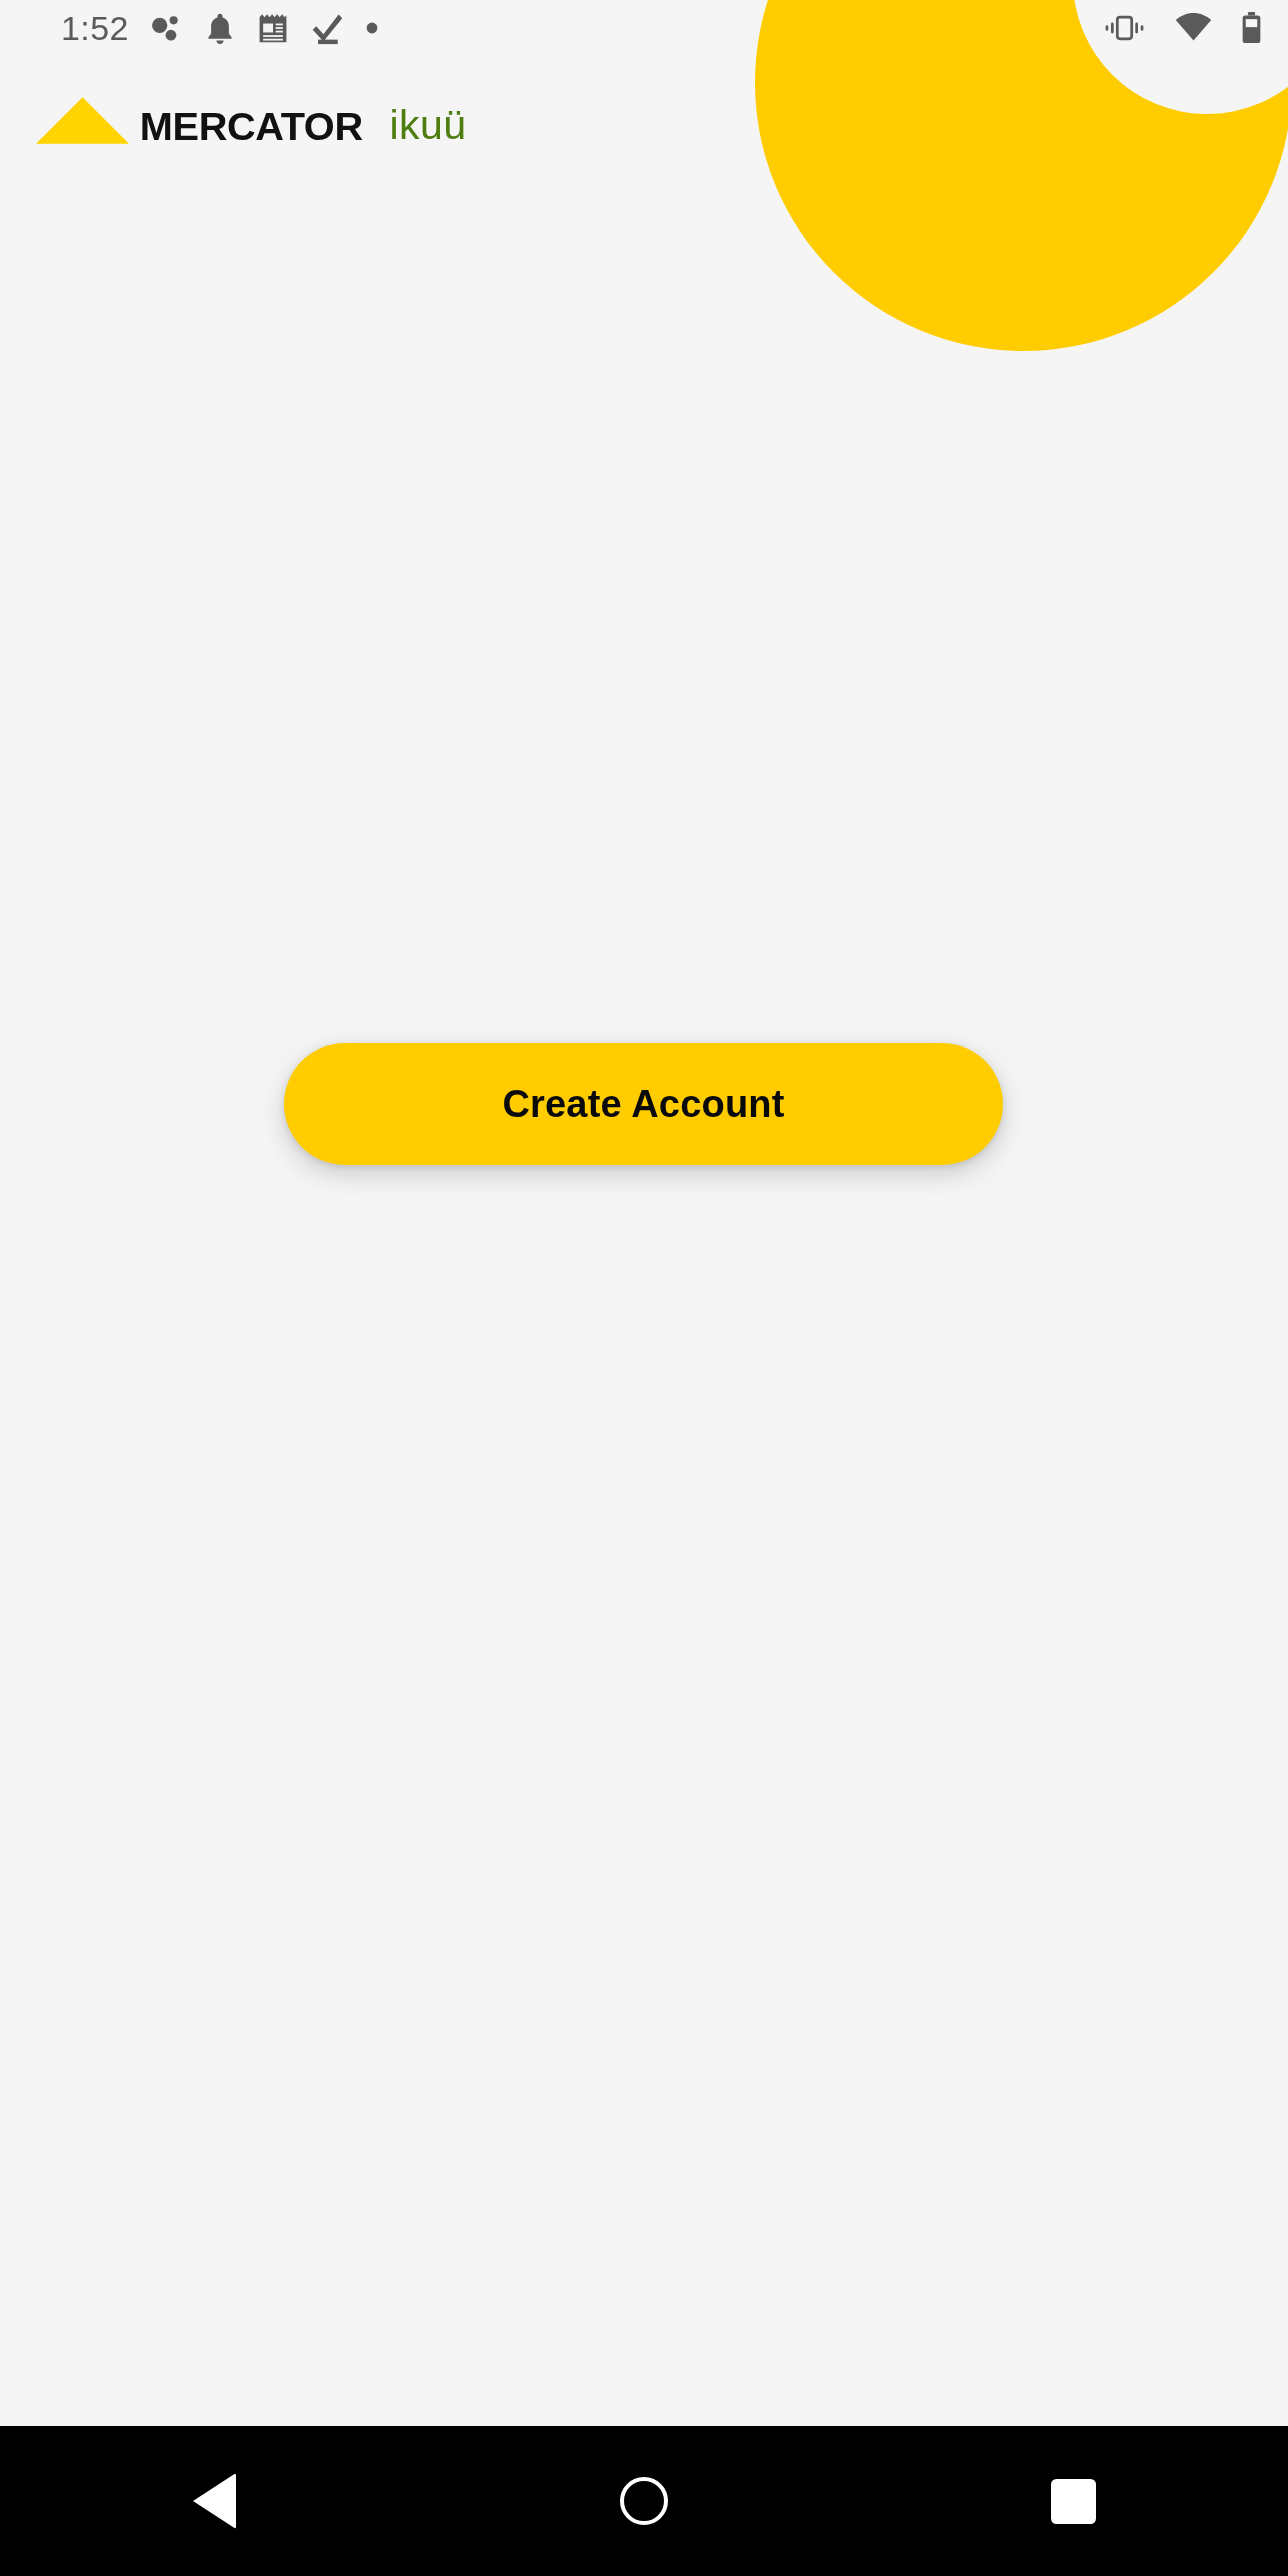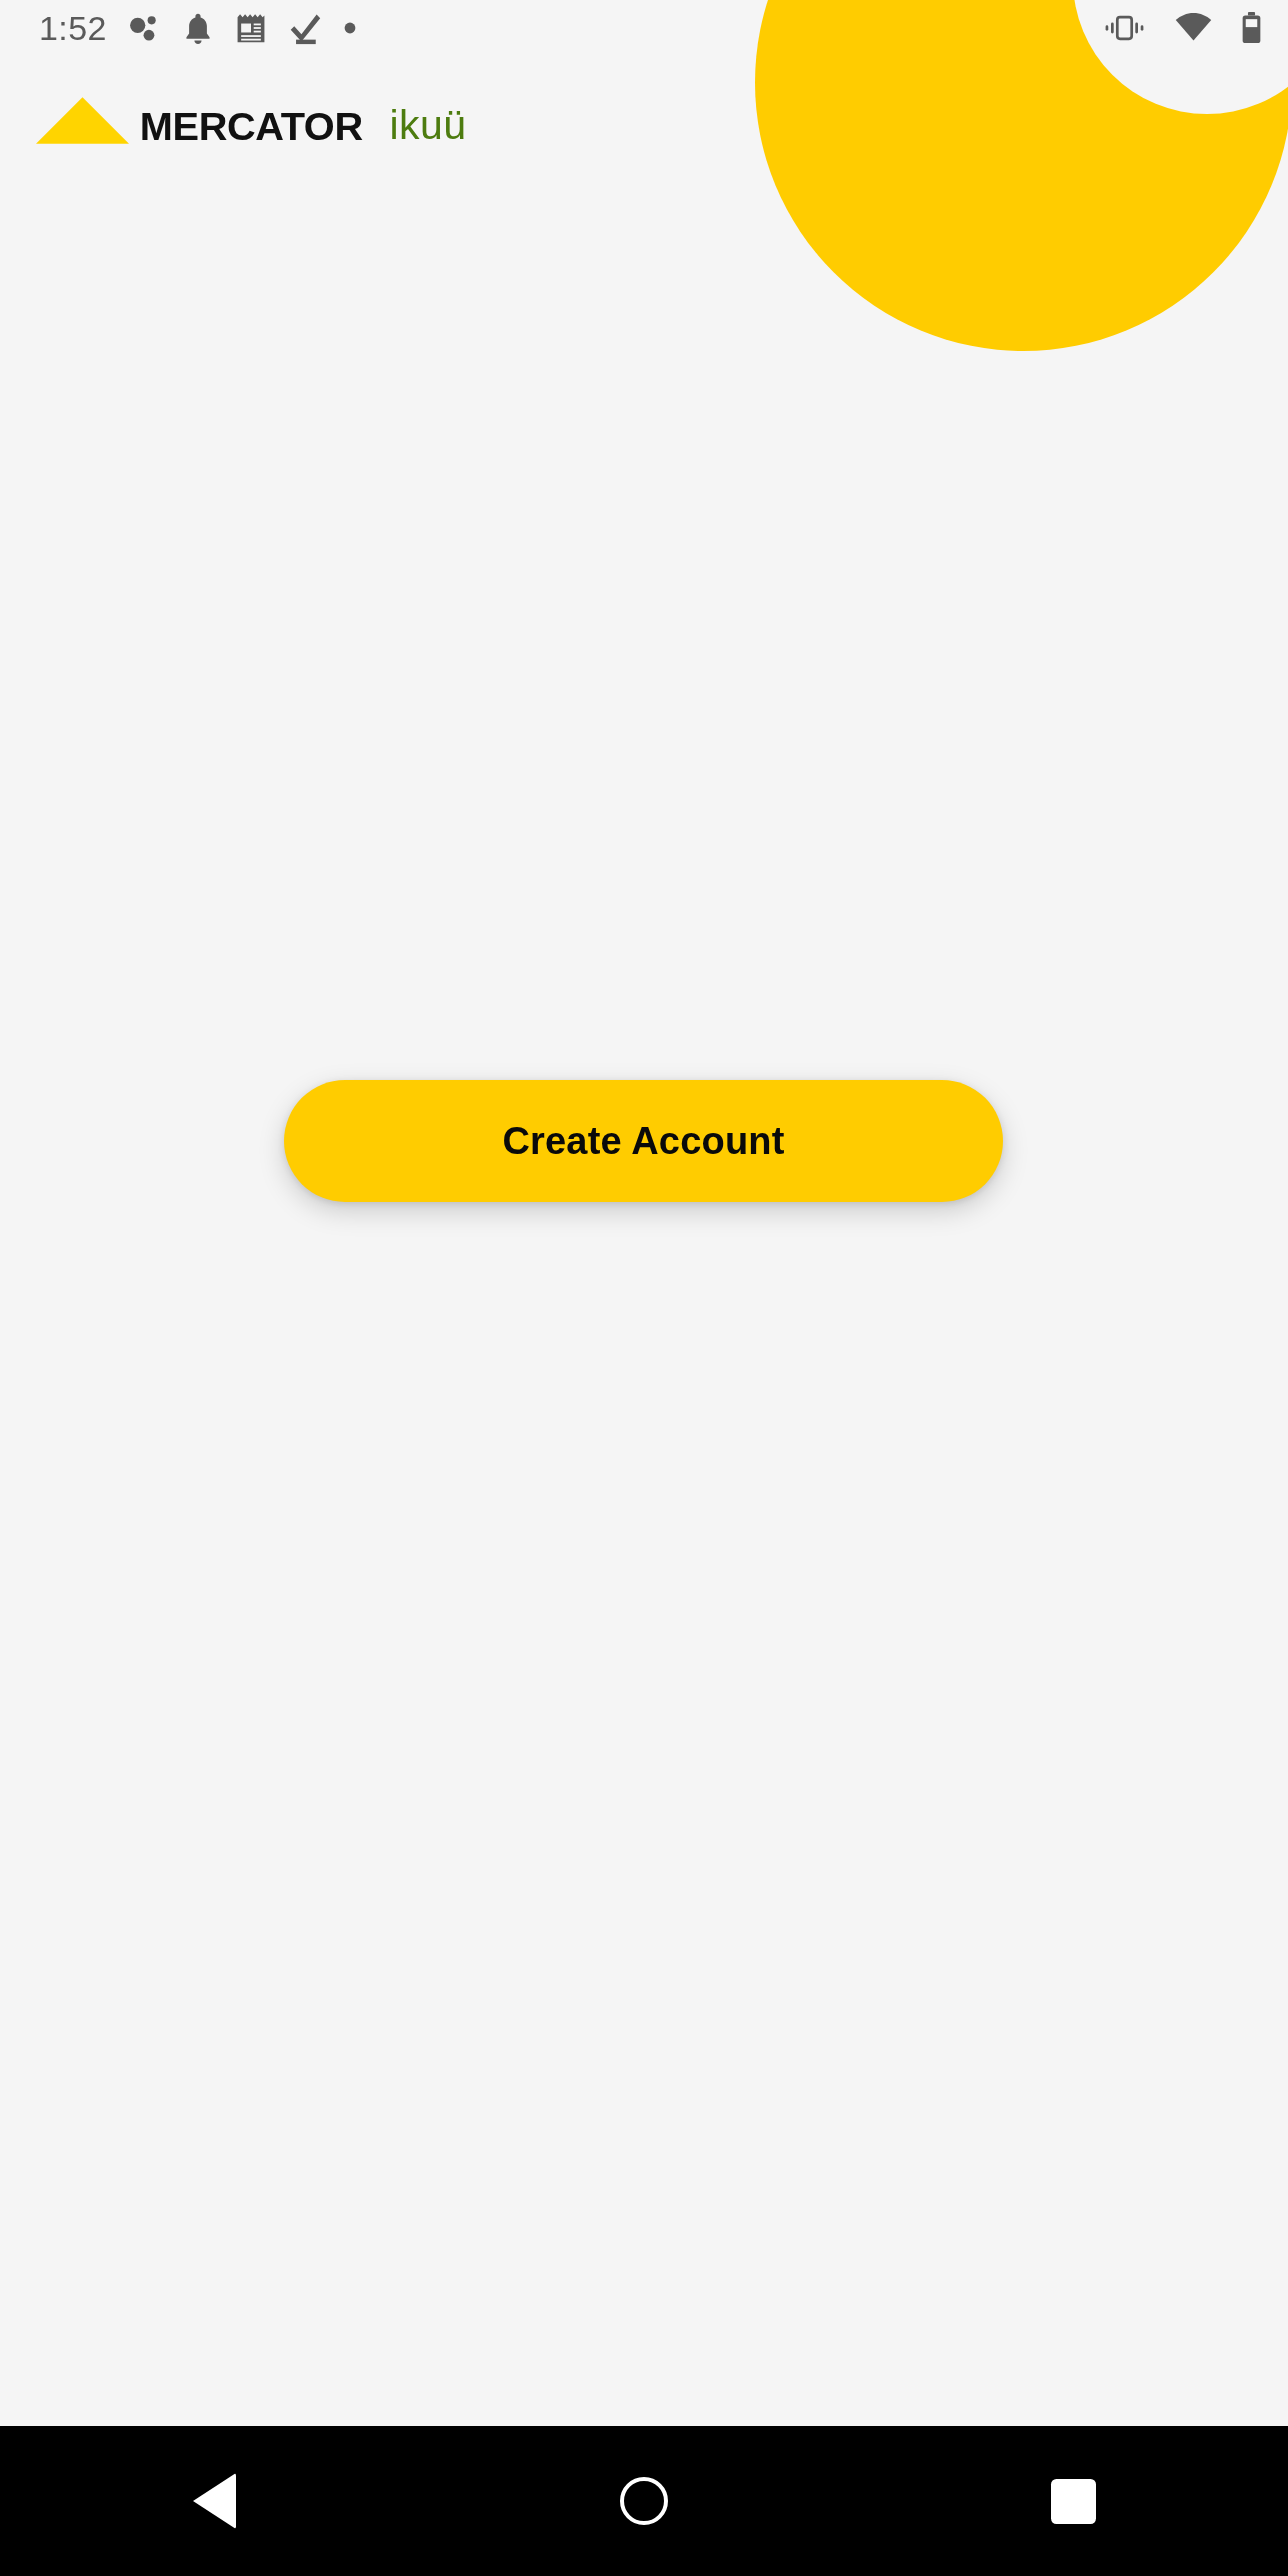--- a/index.html
+++ b/index.html
@@ -30,21 +30,21 @@
     border-radius:50%;
     background:#f5f5f5;
     left:429px; top:-154px;
   }
 
   
   .statusbar{
     position:absolute; top:0; left:0;
     width:1288px; height:55px;
     display:flex; align-items:center;
-    padding:0 25px 0 39px;
+    padding:0 25px 0 61px;
     z-index:5;
   }
   .sb-left{ display:flex; align-items:center; gap:19.7px; }
   .sb-time{
     font-size:34px; color:#5a5a5a; letter-spacing:0.4px;
     line-height:1; font-weight:400;
   }
   .sb-spacer{ flex:1 1 auto; }
   .sb-right{ display:flex; align-items:center; gap:27px; }
   .sb-icon{ display:flex; align-items:center; justify-content:center; }
@@ -86,21 +86,20 @@
     font-family:"Liberation Sans", sans-serif;
   }
   .btn-primary{
     height:122px;
     border-radius:61px;
     background:#FFCC00;
     color:#0a0a0a;
     font-size:38px; font-weight:bold;
     letter-spacing:0.2px;
     box-shadow:0 9px 27px rgba(0,0,0,0.17), 0 1.8px 7.2px rgba(0,0,0,0.10);
-    margin-top:37px;
   }
   .btn-secondary{
     height:123px;
     margin-top:112px;
     border-radius:62px;
     background:#ffffff;
     color:#808080;
     font-size:38px; font-weight:bold;
     letter-spacing:0.2px;
     box-shadow:0 0.9px 2.7px rgba(0,0,0,0.03);

